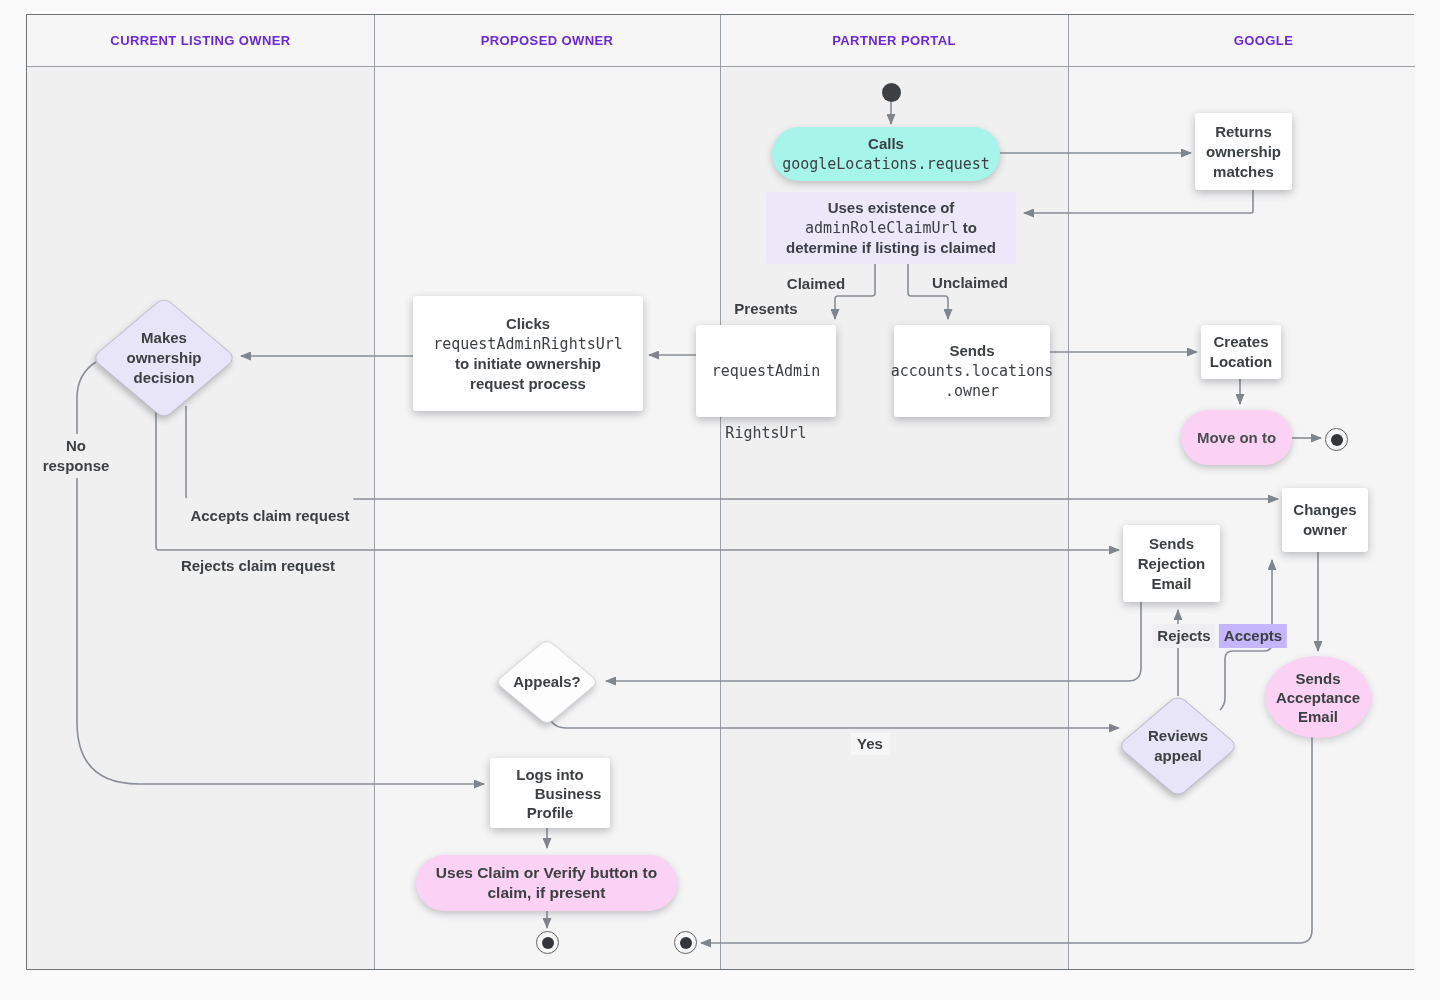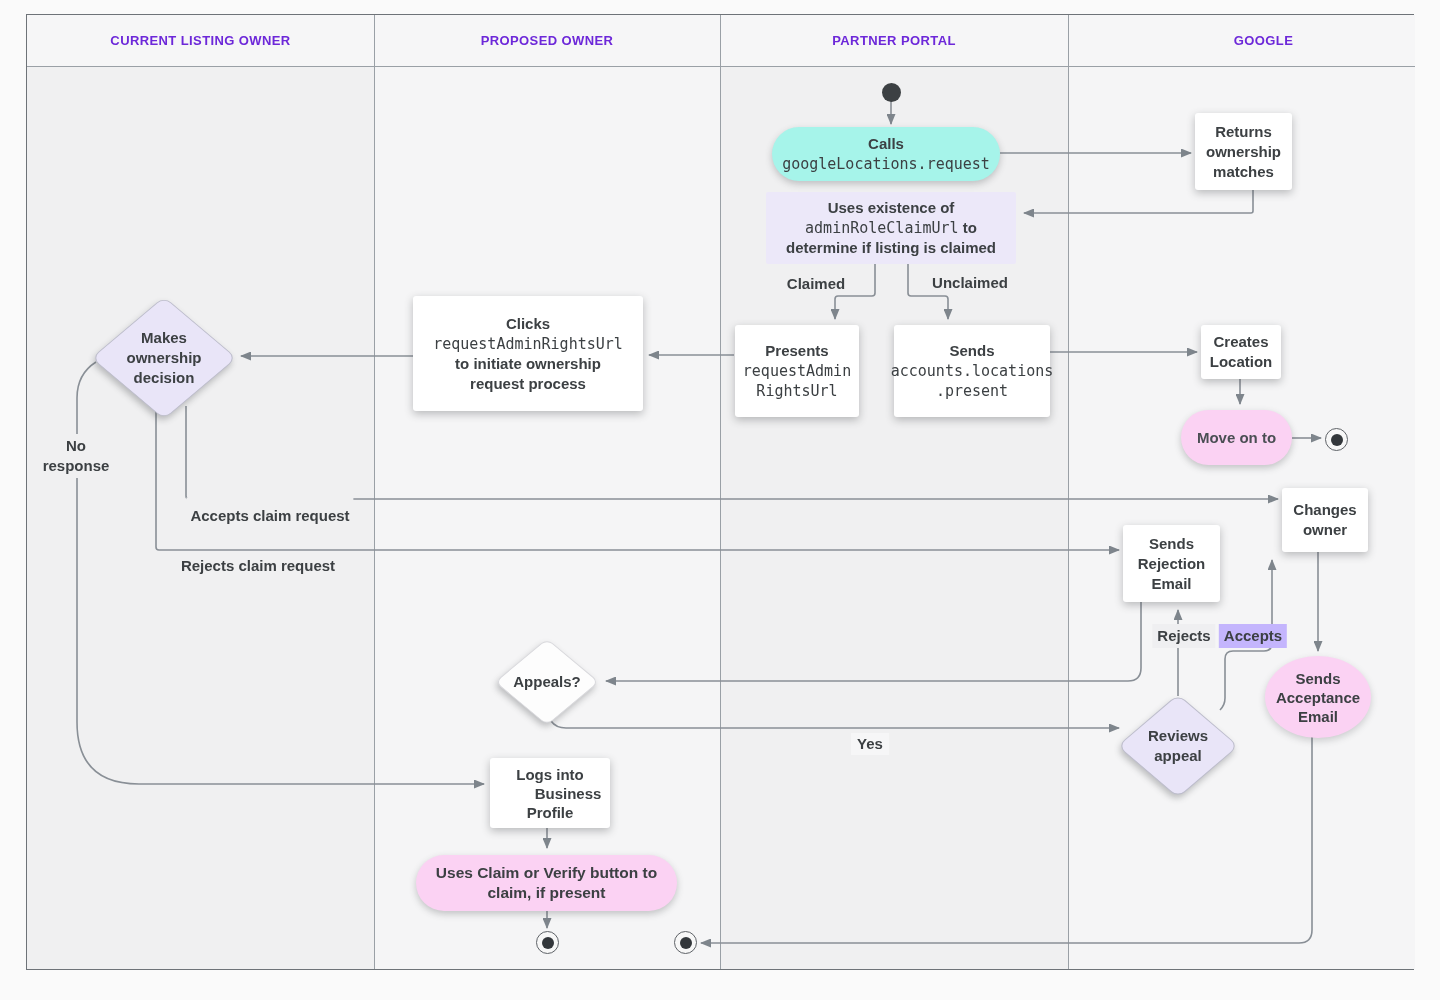--- a/index.html
+++ b/index.html
@@ -134,30 +134,30 @@
     <div class="b">ownership</div>
     <div class="b">matches</div>
   </div>
 
   <div class="node note" style="left:766px; top:192px; width:250px; height:72px;">
     <div class="b">Uses existence of</div>
     <div style="white-space:nowrap;"><span class="code">adminRoleClaimUrl</span><span class="b"> to</span></div>
     <div class="b">determine if listing is claimed</div>
   </div>
 
-  <div class="node white" style="left:735px; top:325px; width:124px; height:92px;">
+  <div class="node white" style="left:696px; top:325px; width:140px; height:92px;gap:42px;">
     <div class="b">Presents</div>
     <div class="code">requestAdmin</div>
     <div class="code">RightsUrl</div>
   </div>
 
   <div class="node white" style="left:894px; top:325px; width:156px; height:92px;">
     <div class="b">Sends</div>
     <div class="code">accounts.locations</div>
-    <div class="code">.present</div>
+    <div class="code">.owner</div>
   </div>
 
   <div class="node white" style="left:1201px; top:325px; width:80px; height:54px;">
     <div class="b">Creates</div>
     <div class="b">Location</div>
   </div>
 
   <div class="node pill pink" style="left:1181px; top:410px; width:111px; height:55px;">
     <div class="b" style="color:#4A4E53; font-size:15px;">Move on to</div>
   </div>

